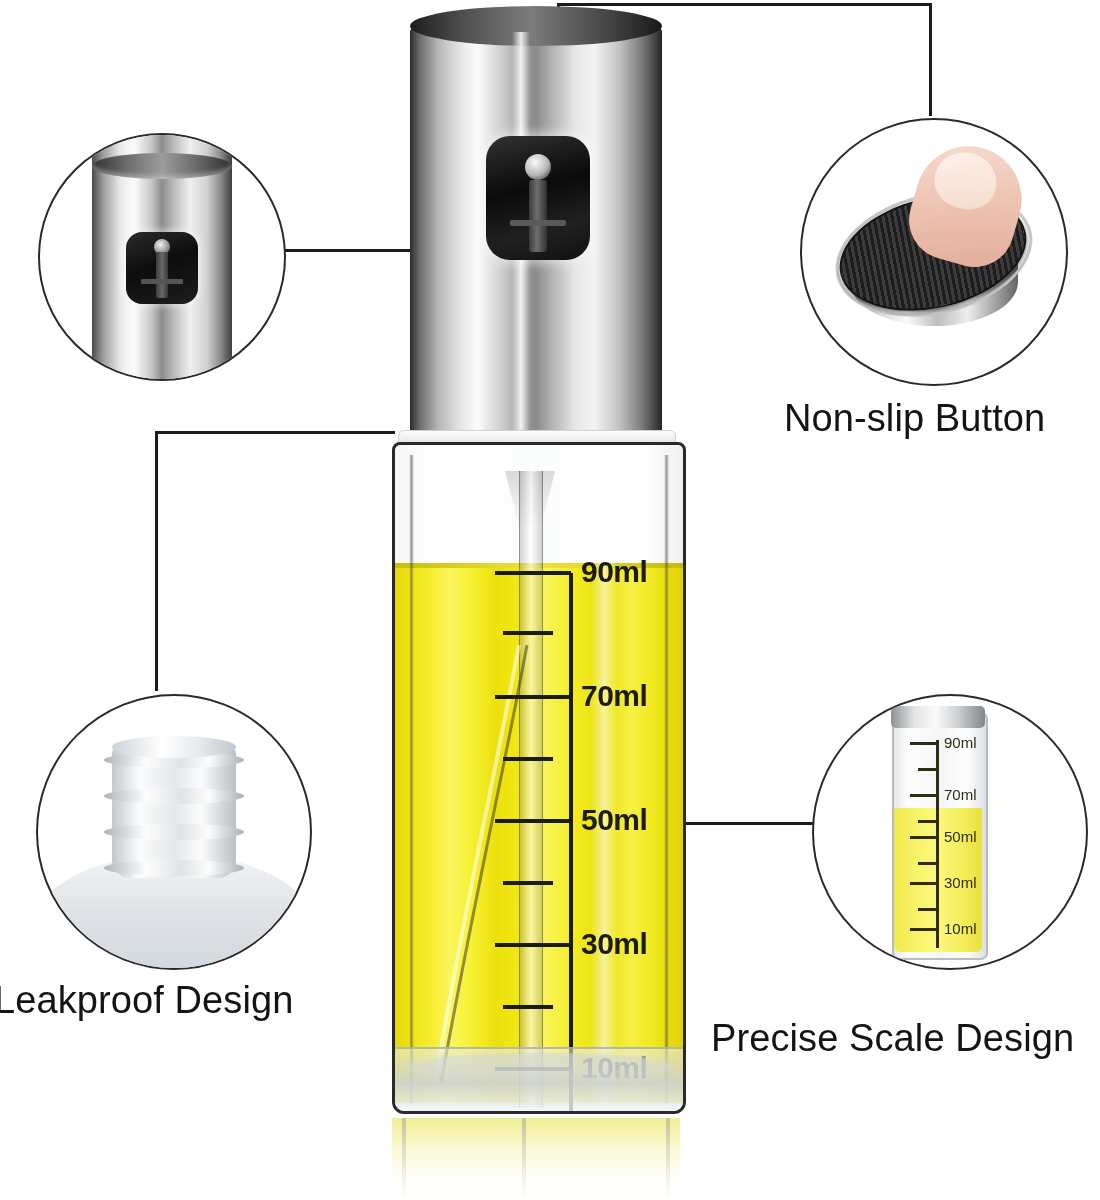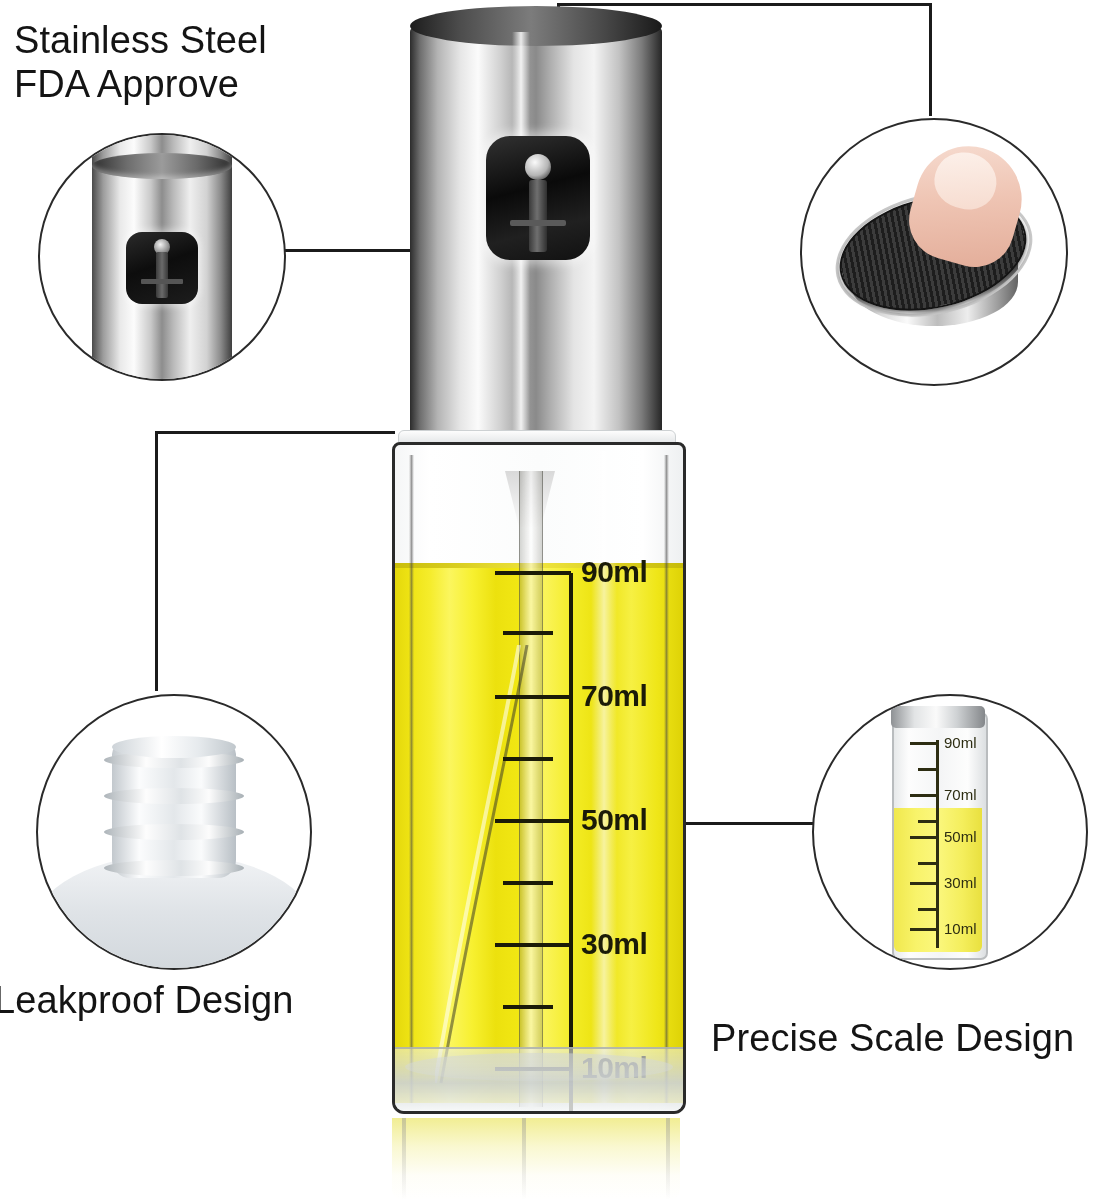--- a/index.html
+++ b/index.html
@@ -295,23 +295,20 @@
       <div class="base"></div>
     </div>
   </div>
 
   <div class="reflection">
     <div class="rl" style="left:10px;"></div>
     <div class="rl" style="right:10px;"></div>
     <div class="rl" style="left:130px;"></div>
   </div>
 
-  <div class="label" id="lbl-steel">
-    <div>Stainless Steel</div>
-    <div>FDA Approve</div>
-  </div>
-
+
+  <div class="label" id="lbl-nonslip">Non-slip Button</div>
 
   <div class="label" id="lbl-leak">Leakproof Design</div>
 
   <div class="label" id="lbl-scale">Precise Scale Design</div>
 
 </div>
 
 </body></html>

